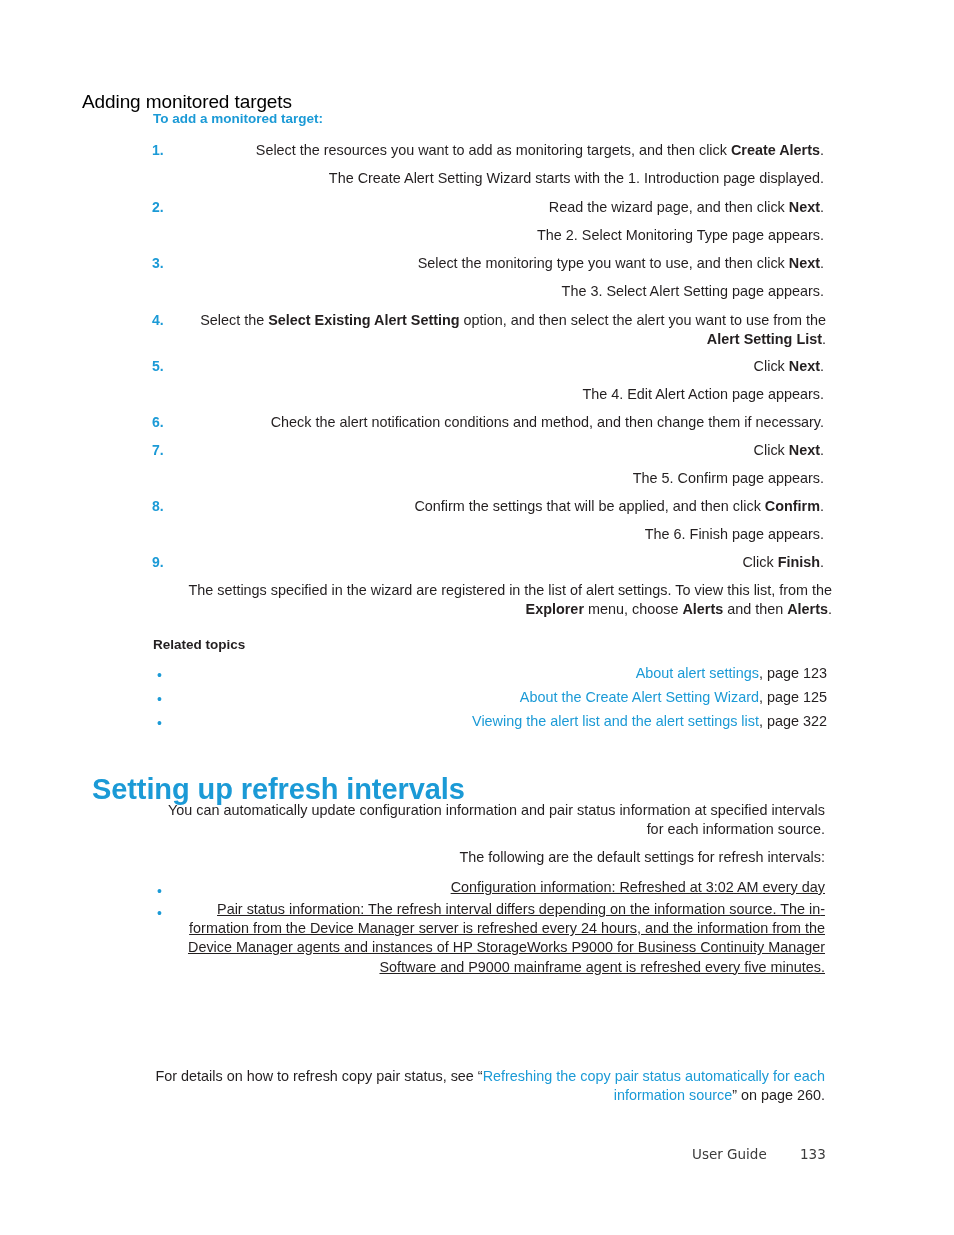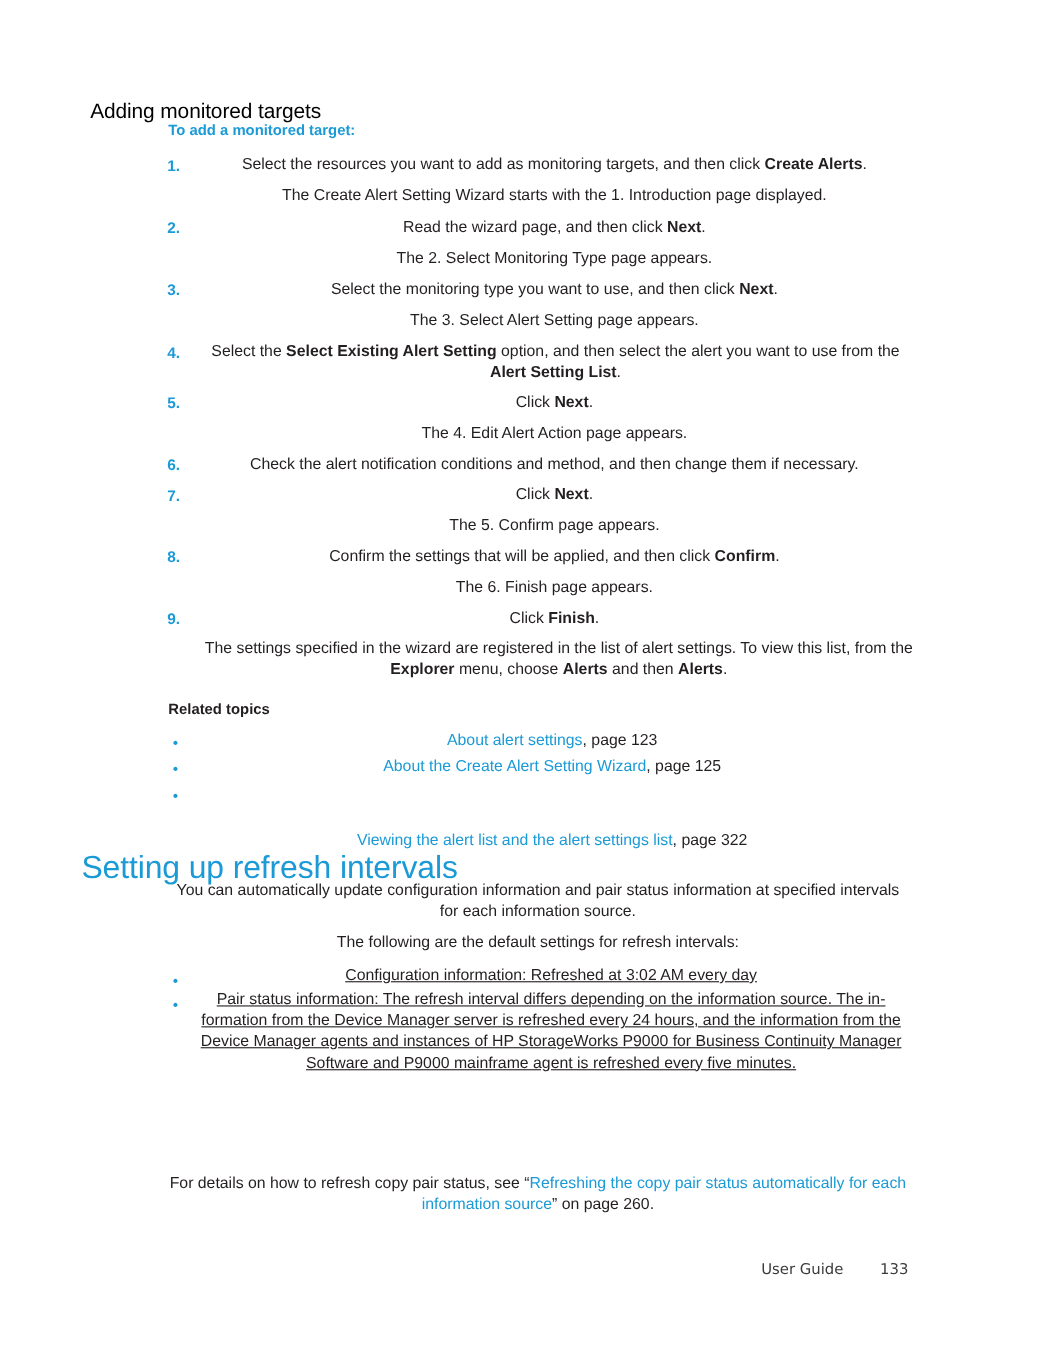--- a/index.html
+++ b/index.html
@@ -20,23 +20,23 @@
     position: absolute;
     left: 0; top: 0;
     width: 954px;
     height: 1235px;
     overflow: hidden;
   }
 
   
   .h1 {
     position: absolute;
-    left: 74px;
+    left: 92px;
     font-size: 29px;
-    font-weight: 400;
+    font-weight: 700;
     color: #1b9ad6;
     letter-spacing: -0.1px;
     line-height: 1.05;
     white-space: nowrap;
   }
   .h2 {
     position: absolute;
     left: 82px;
     font-size: 19px;
     font-weight: 400;
@@ -61,21 +61,21 @@
     color: #231f20;
     white-space: nowrap;
   }
 
   
   .txt {
     position: absolute;
     font-size: 14.4px;
     line-height: 19.2px;
     color: #231f20;
-    text-align: center;
+    text-align: right;
   }
   .txt b { font-weight: bold; }
   .lnk { color: #1b9ad6; }
 
   
   .step-num {
     position: absolute;
     left: 152px;
     width: 24px;
     text-align: left;
@@ -194,21 +194,21 @@
 
   <div class="h4" style="top:637px;left:153px;">Related topics</div>
 
   <div class="bullet-dot rt-dot" style="top:668px;">•</div>
   <div class="txt rt-body" style="top:664px;"><span class="lnk">About alert settings</span><span>, page 123</span></div>
 
   <div class="bullet-dot rt-dot" style="top:692px;">•</div>
   <div class="txt rt-body" style="top:688px;"><span class="lnk">About the Create Alert Setting Wizard</span><span>, page 125</span></div>
 
   <div class="bullet-dot rt-dot" style="top:716px;">•</div>
-  <div class="txt rt-body" style="top:712px;margin-top:43px;"><span class="lnk">Viewing the alert list and the alert settings list</span><span>, page 322</span></div>
+  <div class="txt rt-body" style="top:712px;"><span class="lnk">Viewing the alert list and the alert settings list</span><span>, page 322</span></div>
 
   <h1 class="h1" style="top:755px;">Setting up refresh intervals</h1>
 
   <div class="txt s2-para" style="top:801px;">You can automatically update configuration information and pair status information at specified intervals for each information source.</div>
 
   <div class="txt s2-para" style="top:848px;">The following are the default settings for refresh intervals:</div>
 
   <div class="bullet-dot s2-dot" style="top:884px;">•</div>
   <div class="txt s2-body" style="top:878px;">Configuration information: Refreshed at 3:02 AM every day</div>
 

